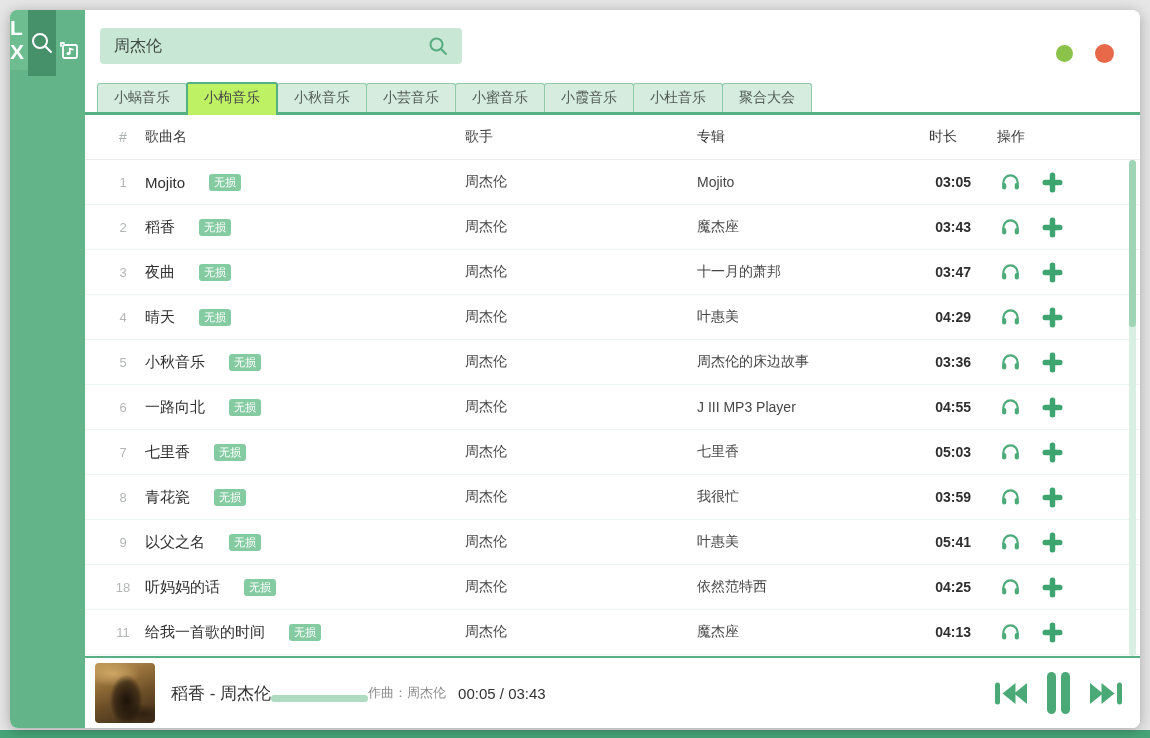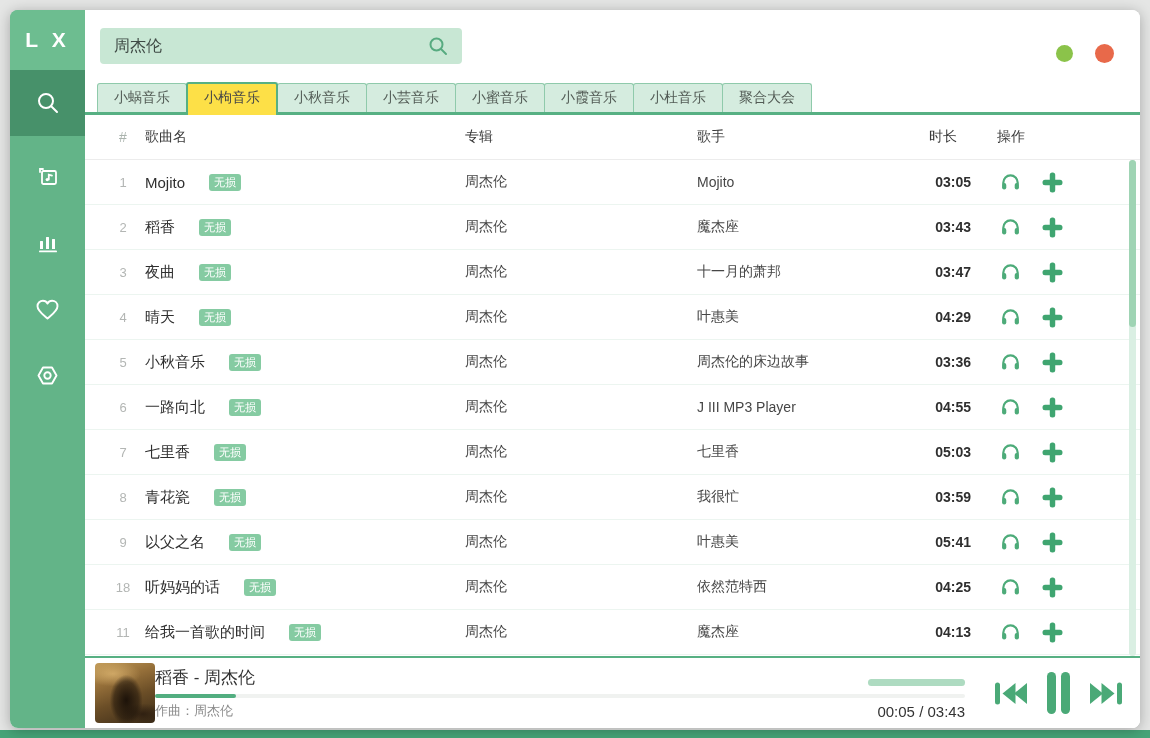--- a/index.html
+++ b/index.html
@@ -11,21 +11,21 @@
     --bottom-strip:#46a478;
     font-family:"Liberation Sans","DejaVu Sans",sans-serif;
   }
   *{box-sizing:border-box;margin:0;padding:0;}
   html,body{width:1150px;height:738px;overflow:hidden;}
   body{background:var(--page-bg);position:relative;font-family:"Liberation Sans","DejaVu Sans",sans-serif;}
   .bottom-strip{position:absolute;left:0;bottom:0;width:1150px;height:8px;background:var(--bottom-strip);}
   .window{position:absolute;left:10px;top:10px;width:1130px;height:718px;background:#fff;
     border-radius:8px;box-shadow:0 2px 14px rgba(0,0,0,.28);display:flex;overflow:hidden;}
   
-  .sidebar{width:75px;flex:0 0 75px;background:var(--green-sidebar);display:flex;flex-direction:column;}
+  .sidebar{width:75px;flex:0 0 75px;background:var(--green-sidebar);display:flex;}
   .logo{height:60px;background:var(--green-logo);color:#fff;display:flex;align-items:center;justify-content:center;
     font-size:21px;font-weight:bold;letter-spacing:4px;}
   .nav-item{height:66px;display:flex;align-items:center;justify-content:center;cursor:pointer;}
   .nav-item.active{background:var(--green-active);}
   .nav-item svg{display:block;}
   
   .main{flex:1;display:flex;flex-direction:column;position:relative;background:#fff;}
   .header{height:72px;position:relative;}
   .search-box{position:absolute;left:15px;top:18px;width:362px;height:36px;background:var(--search-bg);
     border-radius:4px;display:flex;align-items:center;}
@@ -33,21 +33,21 @@
     padding:0 8px 0 14px;font-family:inherit;}
   .search-box .s-icon{margin-right:12px;display:flex;}
   .win-dot{position:absolute;border-radius:50%;cursor:pointer;}
   .dot-min{width:17px;height:17px;right:67px;top:35px;background:var(--dot-green);}
   .dot-close{width:19px;height:19px;right:26px;top:34px;background:var(--dot-red);}
   
   .tab-bar{height:33px;display:flex;align-items:flex-end;padding-left:12px;border-bottom:3px solid var(--green-line);text-align:center;}
   .tab{height:29px;padding:0 16px;display:flex;align-items:center;background:var(--tab-bg);
     border:1px solid var(--tab-border);border-bottom:none;border-radius:3px 3px 0 0;font-size:14px;color:#525b55;
     cursor:pointer;margin-right:-1px;white-space:nowrap;}
-  .tab.active{background:#fde047;border:2px solid var(--green-line);border-bottom:none;height:33px;
+  .tab.active{background:#bef264;border:2px solid var(--green-line);border-bottom:none;height:33px;
     margin-bottom:-3px;padding-bottom:3px;position:relative;z-index:2;color:#474747;}
   
   .thead,.row{display:grid;grid-template-columns:44px 320px 232px 232px 42px 140px;align-items:center;
     padding-left:16px;}
   .thead{height:45px;font-size:14px;color:#3a3a3a;border-bottom:1px solid #ececec;}
   .thead .h-idx{color:#aab3ad;text-align:center;}
   .thead .h-dur{text-align:left;}
   .thead .h-act{padding-left:26px;}
   .tbody{flex:1;overflow:hidden;}
   .row{height:45px;border-bottom:1px solid var(--row-sep);cursor:pointer;}
@@ -64,21 +64,21 @@
   .scroll-thumb{position:absolute;left:0;top:0;width:7px;height:167px;background:var(--scroll-thumb);border-radius:4px;cursor:pointer;}
   
   .player{height:72px;border-top:2px solid var(--green-line);display:flex;align-items:center;
     padding:0 16px 0 10px;background:#fff;}
   .album-art{width:60px;height:60px;border-radius:4px;flex:0 0 60px;cursor:pointer;
     background:
       radial-gradient(ellipse 22px 34px at 52% 62%,rgba(20,12,6,.9) 0%,rgba(30,20,10,.55) 55%,transparent 75%),
       radial-gradient(ellipse 40px 18px at 30% 18%,rgba(230,190,120,.65) 0%,transparent 70%),
       radial-gradient(ellipse 30px 14px at 80% 85%,rgba(40,26,14,.8) 0%,transparent 75%),
       linear-gradient(160deg,#c09a58 0%,#96703a 30%,#6b4e27 58%,#3c2c18 100%);}
-  .p-center{flex:1;display:flex;flex-direction:column;min-width:0;}
+  .p-center{flex:1;display:flex;flex-direction:row;margin-left:16px;min-width:0;}
   .p-row1{display:flex;align-items:flex-end;justify-content:space-between;}
   .p-title{font-size:17px;color:#333;white-space:nowrap;overflow:hidden;}
   .volume{width:97px;height:7px;border-radius:4px;background:#e9f3ec;margin-bottom:3px;flex:0 0 97px;cursor:pointer;position:relative;}
   .volume-fill{position:absolute;left:0;top:0;height:7px;border-radius:4px;background:#aedbc1;}
   .progress{height:4px;border-radius:2px;background:#f0f2f0;margin:5px 0 4px;position:relative;cursor:pointer;}
   .progress-fill{position:absolute;left:0;top:0;height:4px;border-radius:2px;background:#52ae80;}
   .p-row3{display:flex;align-items:center;justify-content:space-between;gap:12px;}
   .p-sub{font-size:13px;color:#8b8b8b;white-space:nowrap;}
   .p-time{font-size:15px;color:#333;}
   .controls{display:flex;align-items:center;gap:16px;margin-left:28px;flex:0 0 auto;}
@@ -182,22 +182,22 @@
           <span>小杜音乐</span>
         </div>
         <div class="tab">
           <span>聚合大会</span>
         </div>
       </nav>
 
     <div class="thead">
       <span class="h-idx">#</span>
       <span>歌曲名</span>
+      <span>歌手</span>
       <span>专辑</span>
-      <span>歌手</span>
       <span class="h-dur">时长</span>
       <span class="h-act">操作</span>
     </div>
 
     <div class="tbody" id="tbody">
         <div class="row">
     <span class="c-idx">1</span>
     <span class="c-name">
       <span class="nm">Mojito</span>
       <span class="badge">无损</span>

